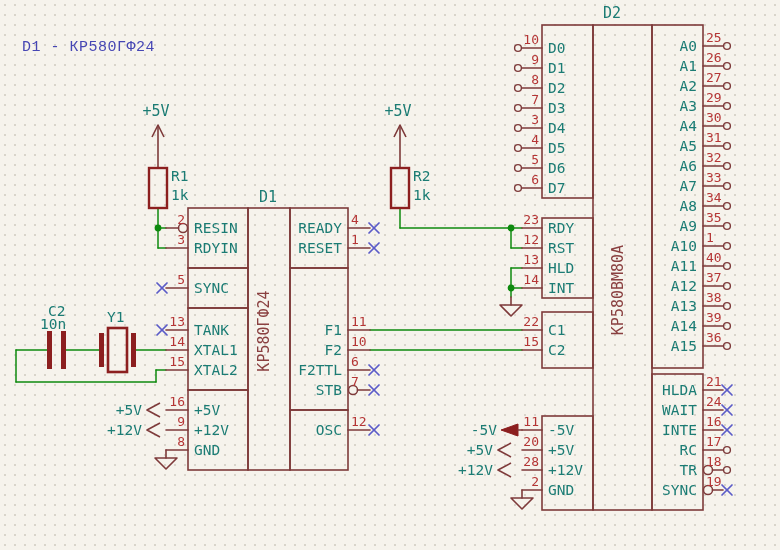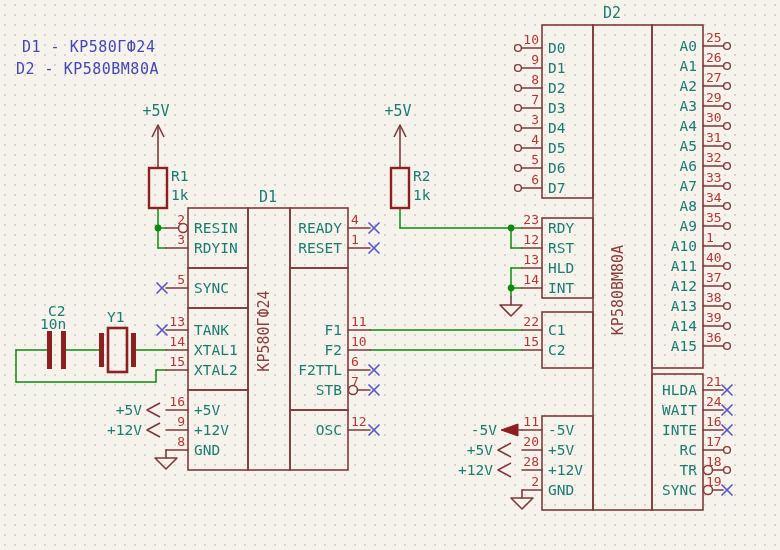--- a/index.html
+++ b/index.html
@@ -5,21 +5,21 @@
   html,body{margin:0;padding:0;background:#e8e6e0;}
   .canvas{
     position:relative;width:780px;height:550px;overflow:hidden;
     background:#f6f3ec;
     background-image:radial-gradient(#d8d4ca 1px, transparent 1.2px);
     background-size:10px 10px;
     font-family:"DejaVu Sans Mono","Liberation Mono",monospace;
   }
   .anno{
     position:absolute;color:#4646b4;font-size:15px;letter-spacing:.5px;
-    white-space:pre;line-height:17px;
+    white-space:pre;line-height:17px;font-family:Liberation Mono, monospace;
   }
   svg{position:absolute;left:0;top:0;}
   svg text{font-family:"DejaVu Sans Mono","Liberation Mono",monospace;}
 </style>
 </head>
 <body>
 
 <div class="canvas">
   <svg id="schem" width="780" height="550" viewBox="0 0 780 550">
       <line x1="158" y1="208" x2="158" y2="248" stroke="#0e8a0e" stroke-width="1.5" stroke-linecap="round"></line>
@@ -316,14 +316,13 @@
       <polyline points="511,463 498,470 511,477" fill="none" stroke="#7e3a3a" stroke-width="1.6" stroke-linejoin="round"></polyline>
       <text x="493" y="475" font-size="14.5" fill="#1b7c74" text-anchor="end">+12V</text>
       <line x1="166" y1="450" x2="166" y2="458" stroke="#7e3a3a" stroke-width="1.6" stroke-linecap="round"></line>
       <polygon points="155,458 177,458 166,469" fill="none" stroke="#7e3a3a" stroke-width="1.6" stroke-linejoin="round"></polygon>
       <line x1="511" y1="297" x2="511" y2="305" stroke="#7e3a3a" stroke-width="1.6" stroke-linecap="round"></line>
       <polygon points="500,305 522,305 511,316" fill="none" stroke="#7e3a3a" stroke-width="1.6" stroke-linejoin="round"></polygon>
       <line x1="522" y1="490" x2="522" y2="498" stroke="#7e3a3a" stroke-width="1.6" stroke-linecap="round"></line>
       <polygon points="511,498 533,498 522,509" fill="none" stroke="#7e3a3a" stroke-width="1.6" stroke-linejoin="round"></polygon>
     </svg>
   <div class="anno" style="left:22px;top:39px">D1 - КР580ГФ24</div>
-  <div class="anno" style="left:16px;top:61px">D2 - КР580ВМ80А</div>
 </div>
 
 </body></html>

